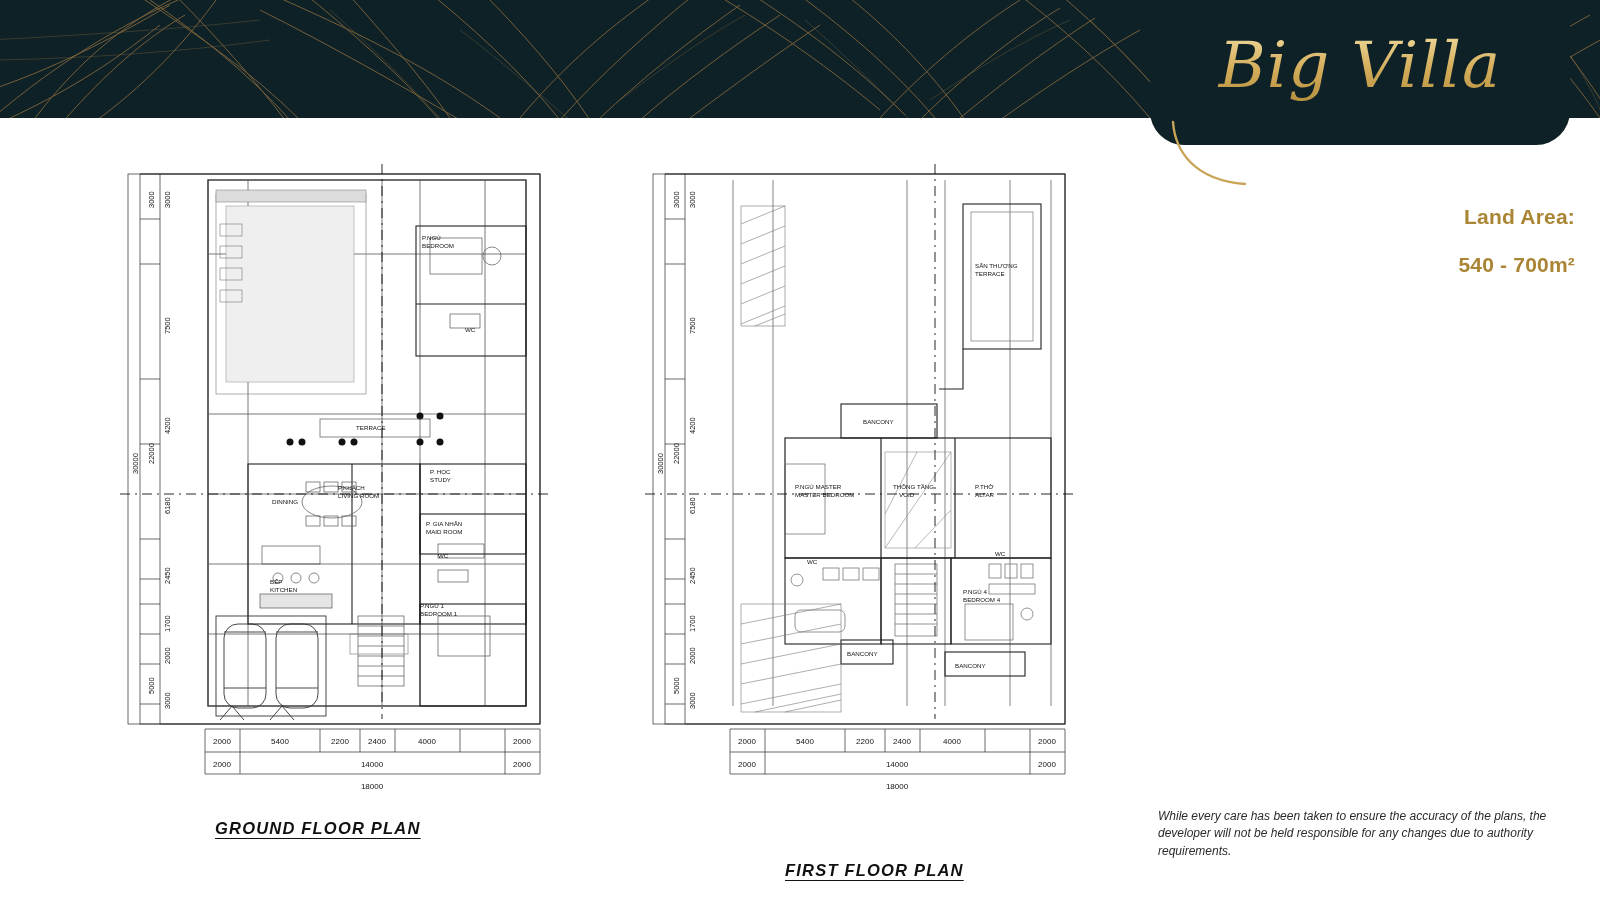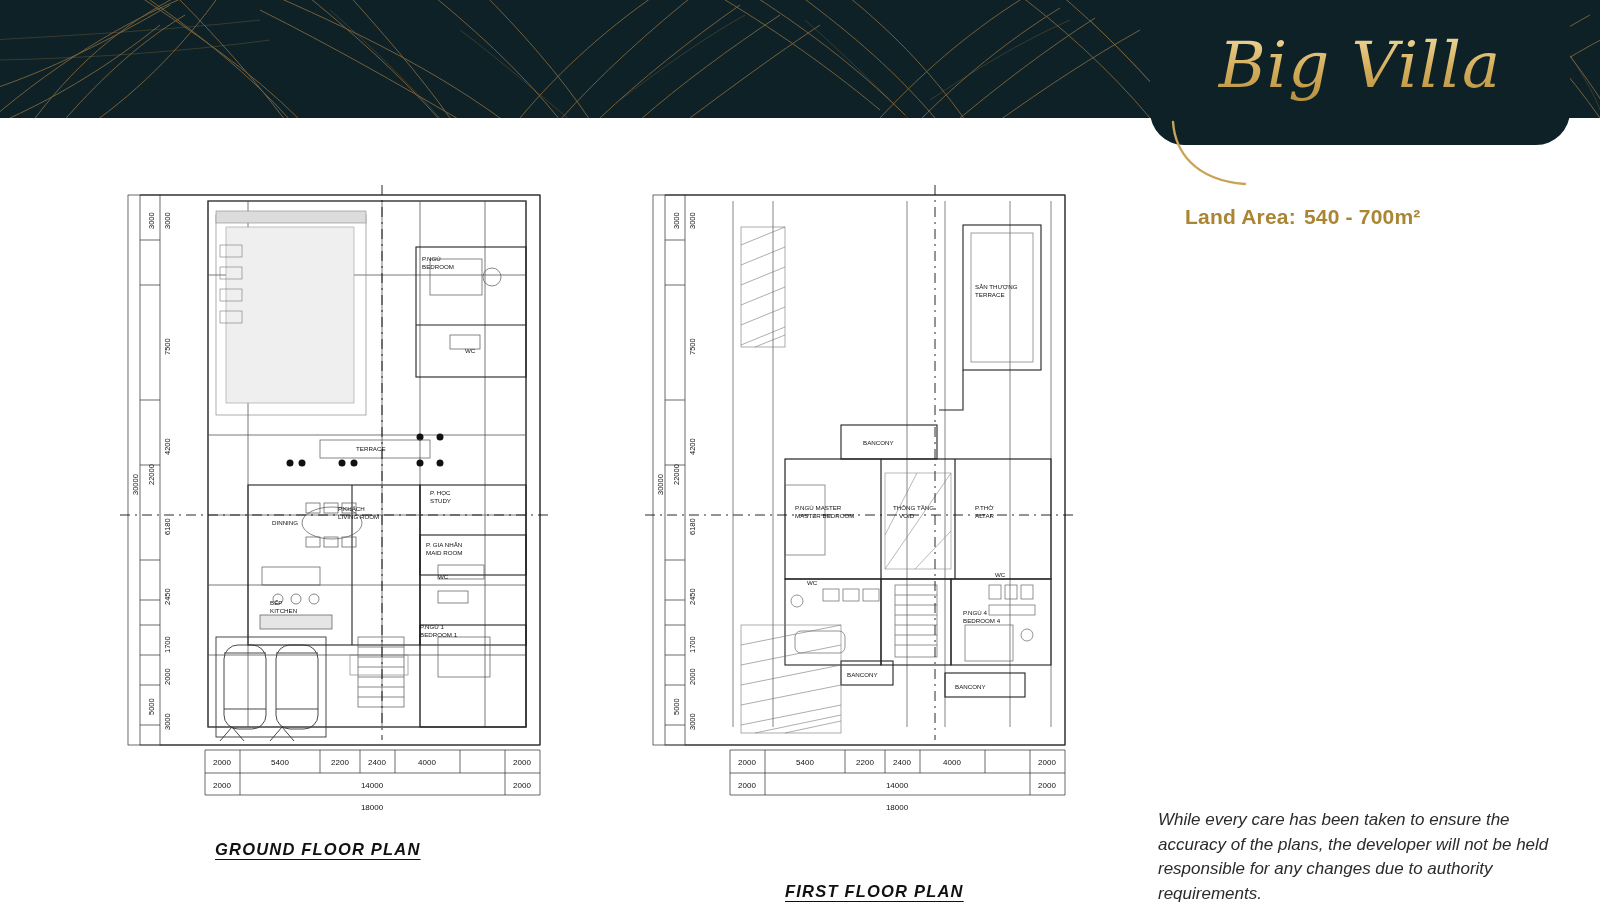--- a/index.html
+++ b/index.html
@@ -62,51 +62,53 @@
   
   .info {
     position: absolute;
     left: 1185px; top: 205px;
     width: 390px;
   }
   .info-row {
     display: flex;
     align-items: flex-end;
     margin-bottom: 28px;
+    flex-direction: column;
   }
   .info-label {
     font-size: 21px;
     font-weight: bold;
     color: #a98534;
     letter-spacing: .2px;
     white-space: nowrap;
   }
   .info-value {
     font-size: 21px;
     font-weight: bold;
     color: #a98534;
     letter-spacing: .2px;
     white-space: nowrap;
+    margin-top: 24px;
   }
   .info-row.gfa .info-label { width: 145px; }
 
   .disclaimer {
     position: absolute;
     left: 1158px; top: 808px;
     width: 408px;
-    font-size: 17px;
+    font-size: 12px;
     font-style: italic;
     line-height: 1.45;
     color: #2b2b2b;
   }
 
   
   .plan {
     position: absolute;
-    top: 185px;
+    top: 164px;
   }
   .plan-caption {
     position: absolute;
     font-size: 16.5px;
     font-weight: bold;
     letter-spacing: 1.2px;
     color: #111;
     text-decoration: underline;
     text-underline-offset: 4px;
     white-space: nowrap;

